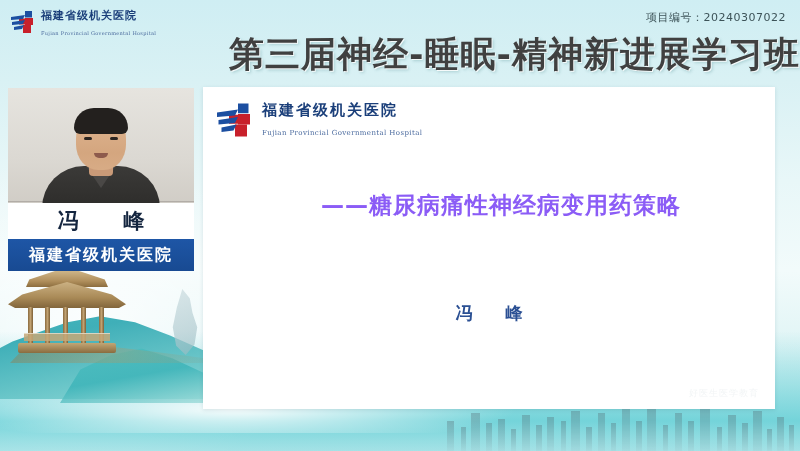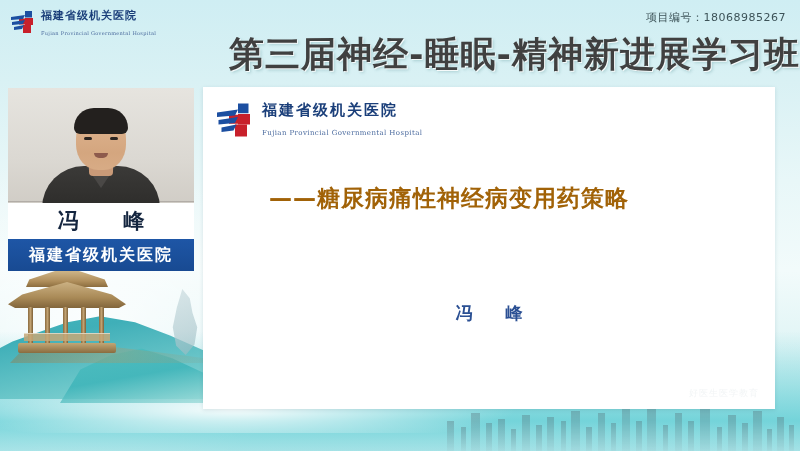--- a/index.html
+++ b/index.html
@@ -373,22 +373,23 @@
     font-weight: bold;
     color: #1c3c6e;
     padding-left: 72px;
     letter-spacing: 1px;
     white-space: nowrap;
   }
   .slide-title-2 {
     font-family: "DejaVu Sans", "Liberation Sans", sans-serif;
     font-size: 23px;
     font-weight: bold;
-    color: #a16207;
-    padding-left: 66px;
+    color: #8b5cf6;
+    padding-left: 118px;
+    margin-top: 7px;
     letter-spacing: 1px;
     white-space: nowrap;
   }
   .slide-presenter {
     position: absolute;
     left: 0; top: 215px;
     width: 572px;
     text-align: center;
     font-family: "DejaVu Sans", "Liberation Sans", sans-serif;
     font-size: 17px;
@@ -481,21 +482,21 @@
           <path d="M4 24 L30 20 L26 28 L4 30 z" fill="#1c4fa1"></path>
           <path d="M8 34 L28 30 L24 38 L8 40 z" fill="#1c4fa1"></path>
         </svg>
       </span>
       <span class="brand-text">
         <span class="brand-cn">福建省级机关医院</span><br>
         <span class="brand-en">Fujian Provincial Governmental Hospital</span>
       </span>
     </div>
 
-    <div class="project-no">项目编号：18068985267</div>
+    <div class="project-no">项目编号：20240307022</div>
 
     <div class="main-title">第三届神经-睡眠-精神新进展学习班</div>
   </div>
 
   <div class="video-panel">
     <div class="vid-wall"></div>
     <div class="vid-floorline"></div>
     <div class="person">
       <div class="p-body"></div>
       <div class="p-collar"></div>

